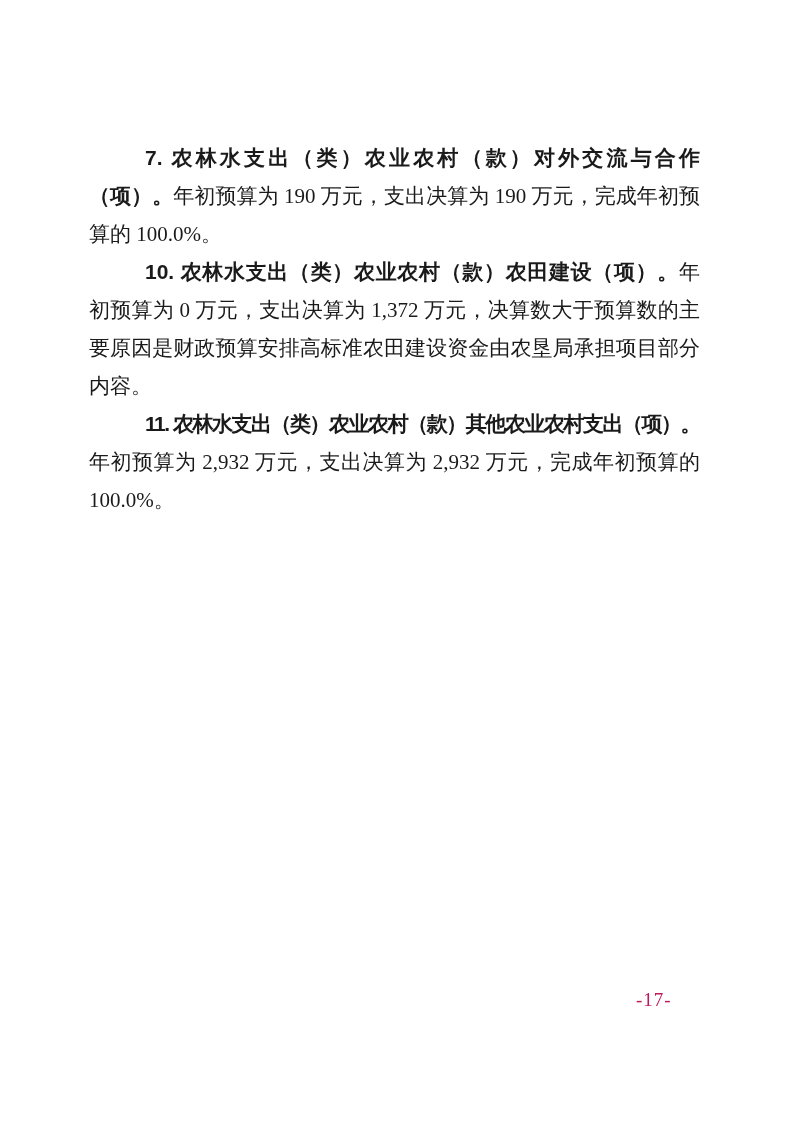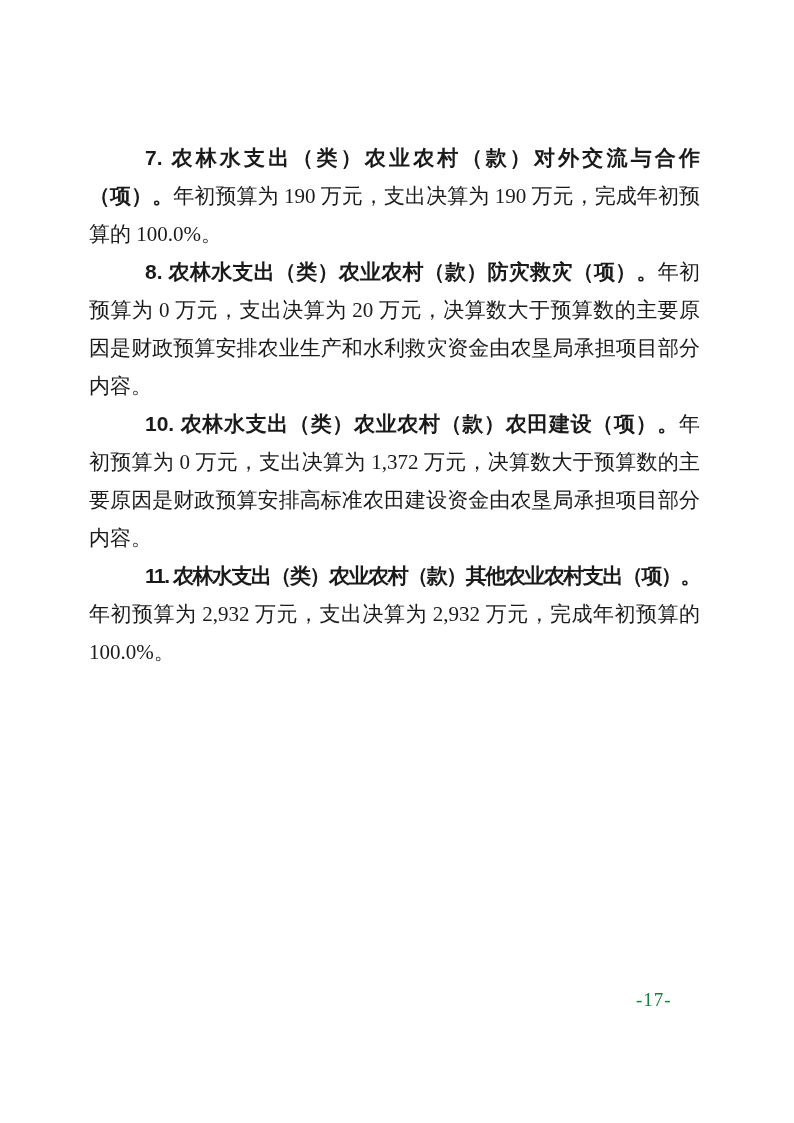--- a/index.html
+++ b/index.html
@@ -48,33 +48,32 @@
   .cont {
     text-align-last: justify;
   }
   .pagenum {
     position: absolute;
     left: 636px;
     top: 989px;
     width: 60px;
     font-size: 19px;
     letter-spacing: 1px;
-    color: #15803d;
+    color: #be185d;
     font-family: "Liberation Serif", "DejaVu Serif", serif;
   }
 </style>
 </head>
 <body>
 
 <div class="page">
   <div class="content">
 
     <p class="para"><span class="head">7. 农林水支出（类）农业农村（款）对外交流与合作（项）。</span><span>年初预算为 190 万元，支出决算为 190 万元，完成年初预算的 100.0%。</span></p>
 
-    <p class="para"><span class="head">8. 农林水支出（类）农业农村（款）防灾救灾（项）。</span><span>年初预算为 0 万元，支出决算为 20 万元，决算数大于预算数的主要原因是财政预算安排农业生产和水利救灾资金由农垦局承担项目部分内容。</span></p>
 
 
     <p class="para"><span class="head">10. 农林水支出（类）农业农村（款）农田建设（项）。</span><span>年初预算为 0 万元，支出决算为 1,372 万元，决算数大于预算数的主要原因是财政预算安排高标准农田建设资金由农垦局承担项目部分内容。</span></p>
 
     <p class="para"><span class="head tight">11. 农林水支出（类）农业农村（款）其他农业农村支出（项）。</span><span>年初预算为 2,932 万元，支出决算为 2,932 万元，完成年初预算的 100.0%。</span></p>
 
 
   </div>
 
   <div class="pagenum">-17-</div>

